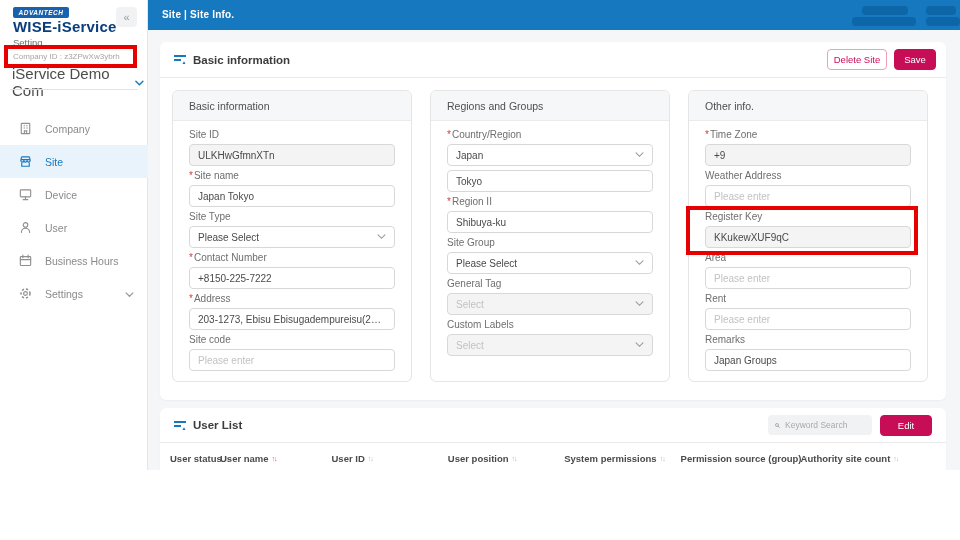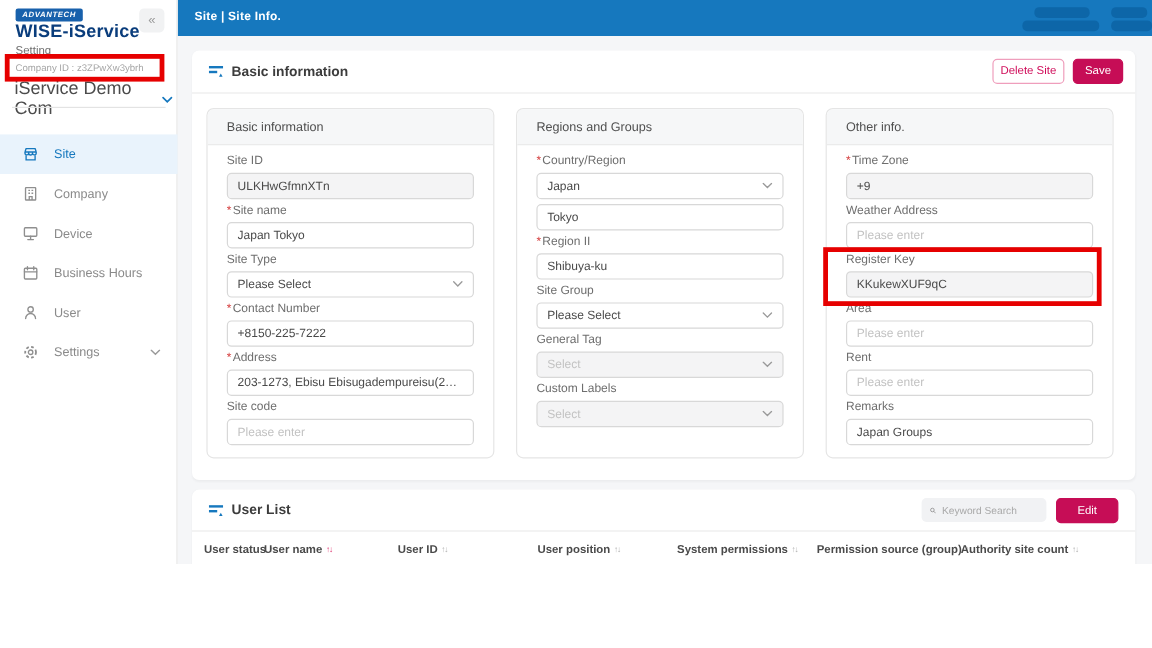--- a/index.html
+++ b/index.html
@@ -78,64 +78,64 @@
     <div class="setting-lbl">Setting</div>
     <div class="company-id">Company ID : z3ZPwXw3ybrh</div>
     <div class="company-name">
       <span>iService Demo Com</span>
       <svg width="10" height="7" viewBox="0 0 10 7">
           <path d="M1 1 L5 5 L9 1" fill="none" stroke="#1678be" stroke-width="1.6" stroke-linecap="round"></path>
         </svg>
     </div>
     <div class="side-divider"></div>
     <div class="menu" id="menu">
+        <div class="menu-item">
+          <span style="display:flex">
+            <svg width="15" height="15" viewBox="0 0 16 16">
+              <rect x="3.5" y="2.5" width="9" height="11" rx="0.5" fill="none" stroke="#8f8f8f" stroke-width="1.2"></rect>
+              <path d="M6 5 h1.5 M8.8 5 h1.5 M6 7.5 h1.5 M8.8 7.5 h1.5 M6.8 13.5 v-3 h2.5 v3" fill="none" stroke="#8f8f8f" stroke-width="1.2"></path>
+            </svg>
+          </span>
+          <span>Company</span>
+        </div>
         <div class="menu-item active">
           <span style="display:flex">
             <svg width="15" height="15" viewBox="0 0 16 16">
               <path d="M3 6 L4 3 H12 L13 6 M3 6 v1 a1.6 1.6 0 0 0 3.3 0 a1.6 1.6 0 0 0 3.4 0 a1.6 1.6 0 0 0 3.3 0 V6 Z" fill="none" stroke="#1678be" stroke-width="1.2" stroke-linejoin="round"></path>
               <path d="M4 9 V13 H12 V9" fill="none" stroke="#1678be" stroke-width="1.2"></path>
             </svg>
           </span>
           <span>Site</span>
         </div>
         <div class="menu-item">
           <span style="display:flex">
             <svg width="15" height="15" viewBox="0 0 16 16">
-              <rect x="3.5" y="2.5" width="9" height="11" rx="0.5" fill="none" stroke="#8f8f8f" stroke-width="1.2"></rect>
-              <path d="M6 5 h1.5 M8.8 5 h1.5 M6 7.5 h1.5 M8.8 7.5 h1.5 M6.8 13.5 v-3 h2.5 v3" fill="none" stroke="#8f8f8f" stroke-width="1.2"></path>
-            </svg>
-          </span>
-          <span>Company</span>
-        </div>
-        <div class="menu-item">
-          <span style="display:flex">
-            <svg width="15" height="15" viewBox="0 0 16 16">
               <rect x="2.5" y="3" width="11" height="7.5" rx="0.8" fill="none" stroke="#8f8f8f" stroke-width="1.2"></rect>
               <path d="M8 10.5 v2.5 M5.5 13.5 h5" fill="none" stroke="#8f8f8f" stroke-width="1.2" stroke-linecap="round"></path>
             </svg>
           </span>
           <span>Device</span>
         </div>
         <div class="menu-item">
           <span style="display:flex">
             <svg width="15" height="15" viewBox="0 0 16 16">
+              <circle cx="8" cy="5.2" r="2.4" fill="none" stroke="#8f8f8f" stroke-width="1.2"></circle>
+              <path d="M3.6 13.2 a4.4 4.4 0 0 1 8.8 0" fill="none" stroke="#8f8f8f" stroke-width="1.2" stroke-linecap="round"></path>
+            </svg>
+          </span>
+          <span>User</span>
+        </div>
+        <div class="menu-item">
+          <span style="display:flex">
+            <svg width="15" height="15" viewBox="0 0 16 16">
               <rect x="2.5" y="3.8" width="11" height="9.5" rx="0.8" fill="none" stroke="#8f8f8f" stroke-width="1.2"></rect>
               <path d="M5.2 2.3 v2.8 M10.8 2.3 v2.8 M2.5 7 h11" fill="none" stroke="#8f8f8f" stroke-width="1.2" stroke-linecap="round"></path>
             </svg>
           </span>
           <span>Business Hours</span>
-        </div>
-        <div class="menu-item">
-          <span style="display:flex">
-            <svg width="15" height="15" viewBox="0 0 16 16">
-              <circle cx="8" cy="5.2" r="2.4" fill="none" stroke="#8f8f8f" stroke-width="1.2"></circle>
-              <path d="M3.6 13.2 a4.4 4.4 0 0 1 8.8 0" fill="none" stroke="#8f8f8f" stroke-width="1.2" stroke-linecap="round"></path>
-            </svg>
-          </span>
-          <span>User</span>
         </div>
         <div class="menu-item">
           <span style="display:flex">
             <svg width="15" height="15" viewBox="0 0 16 16">
               <circle cx="8" cy="8" r="2" fill="none" stroke="#8f8f8f" stroke-width="1.2"></circle>
               <circle cx="8" cy="8" r="4.8" fill="none" stroke="#8f8f8f" stroke-width="1.6" stroke-dasharray="2.4 2.1"></circle>
             </svg>
           </span>
           <span>Settings</span>
           <span class="chev-right"><svg width="9" height="6" viewBox="0 0 10 7">

